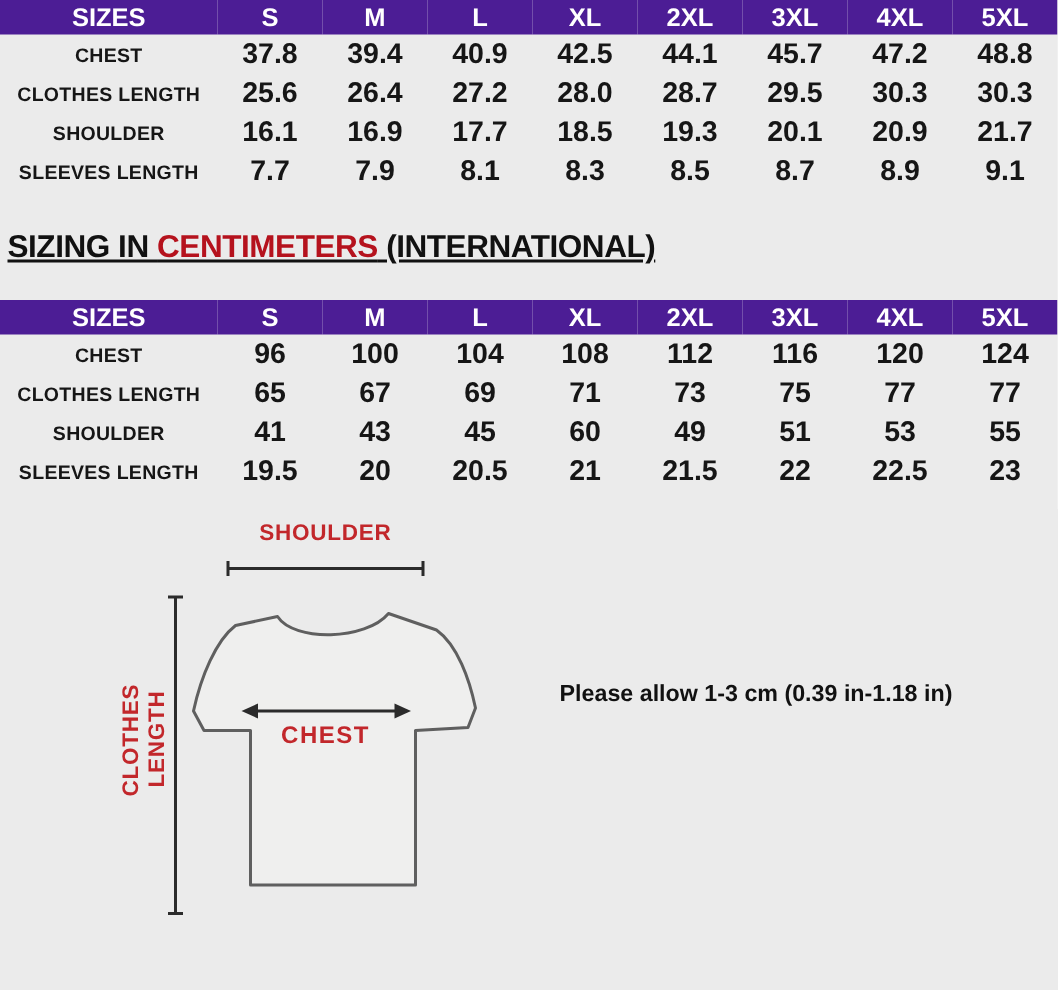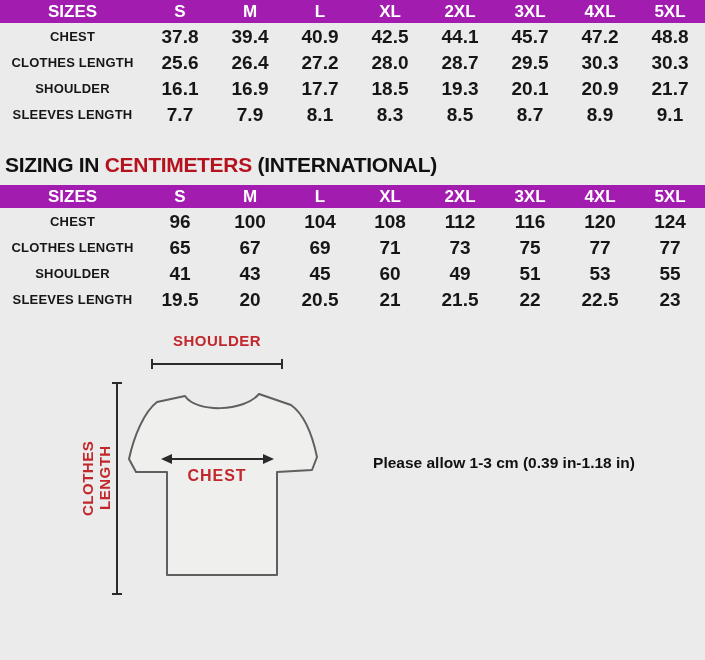--- a/index.html
+++ b/index.html
@@ -14,36 +14,36 @@
   
   .title{
     padding-left:5px;
     font-size:21px;
     font-weight:700;
     letter-spacing:-0.3px;
     color:#111;
     white-space:pre;
   }
   .title1{padding-top:21px;padding-bottom:7px;}
-  .title2{padding-top:26px;padding-bottom:8px;}
+  .title2{padding-top:26px;padding-bottom:23px;text-decoration:underline;}
   .title .hl{color:#b5121d;}
   
   .size-table{
     display:grid;
     grid-template-columns:145px repeat(8, 1fr);
     grid-auto-rows:26px;
     grid-template-rows:23px;
     width:705px;
   }
   .size-table .cell{
     display:flex;align-items:center;justify-content:center;
     line-height:1;
   }
   .size-table .hcell{
-    background:#a21caf;color:#ffffff;
+    background:#4c1d95;color:#ffffff;
     font-weight:700;font-size:17px;
   }
   .size-table .rlabel{
     font-weight:700;font-size:13px;
     letter-spacing:0.2px;
     color:#161616;
   }
   .size-table .val{
     font-weight:700;font-size:19px;
     color:#161616;
@@ -62,21 +62,21 @@
   }
   .shoulder-label{left:150px;top:20px;width:134px;font-size:15px;letter-spacing:0.5px;}
   .clothes-label{
     left:84px;top:94px;width:24px;height:144px;
     writing-mode:vertical-rl;transform:rotate(180deg);
     display:flex;align-items:center;justify-content:center;
     font-size:15px;letter-spacing:0.5px;
   }
   .chest-label{left:178px;top:155px;width:78px;font-size:16px;letter-spacing:1px;}
   .note{
-    position:absolute;left:356px;top:139px;width:296px;
+    position:absolute;left:356px;top:124px;width:296px;
     text-align:center;
     font-size:15.5px;font-weight:600;color:#111;
     line-height:1.5;
   }
 </style>
 </head>
 <body>
 
 <div class="page">
 

